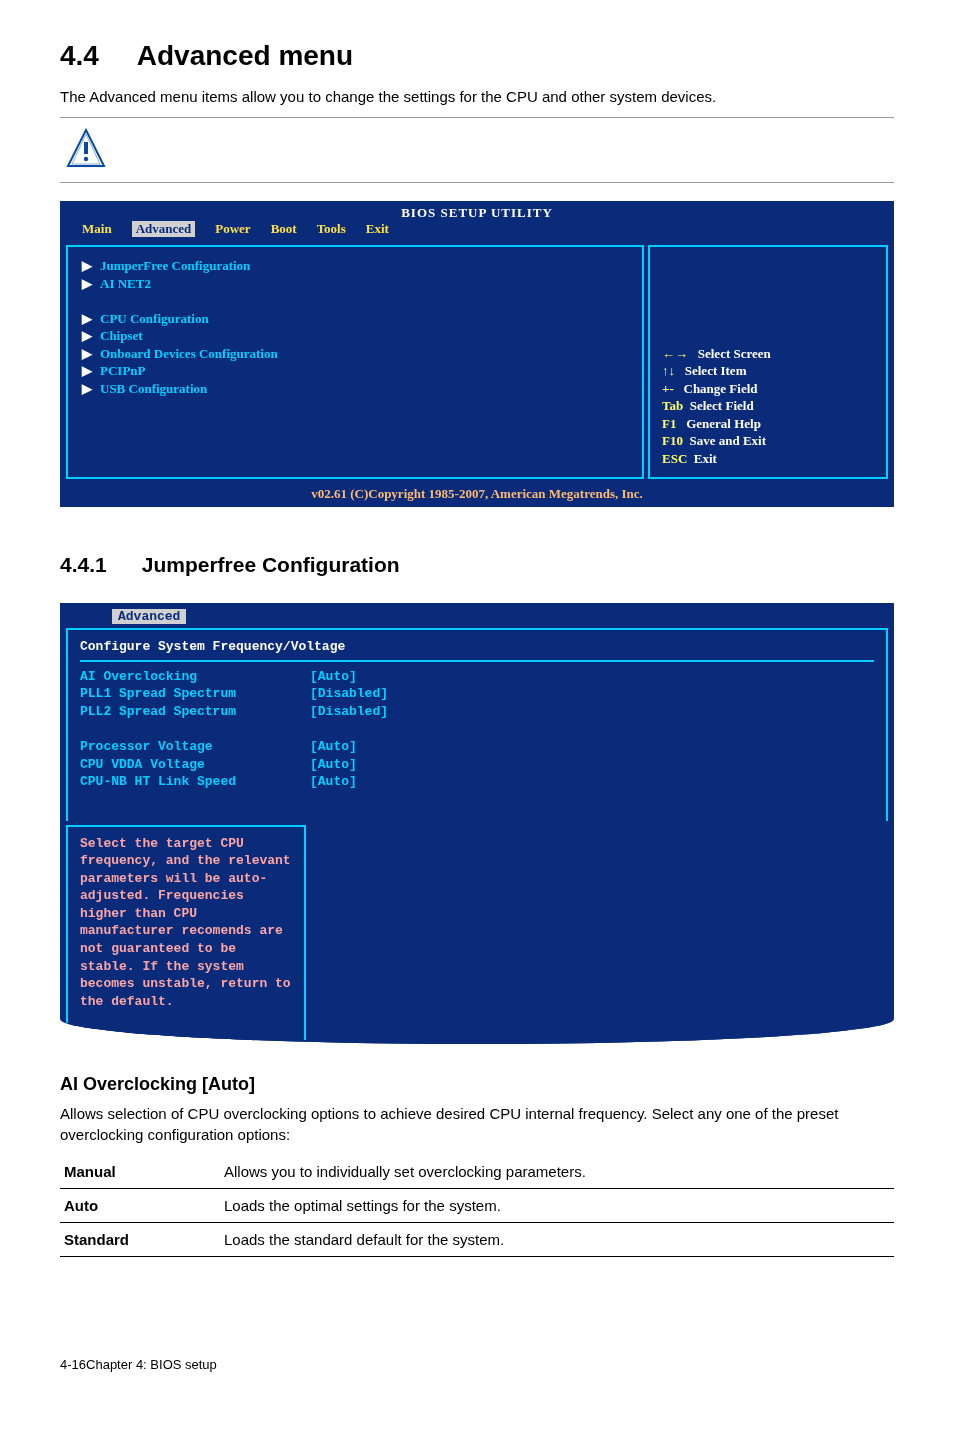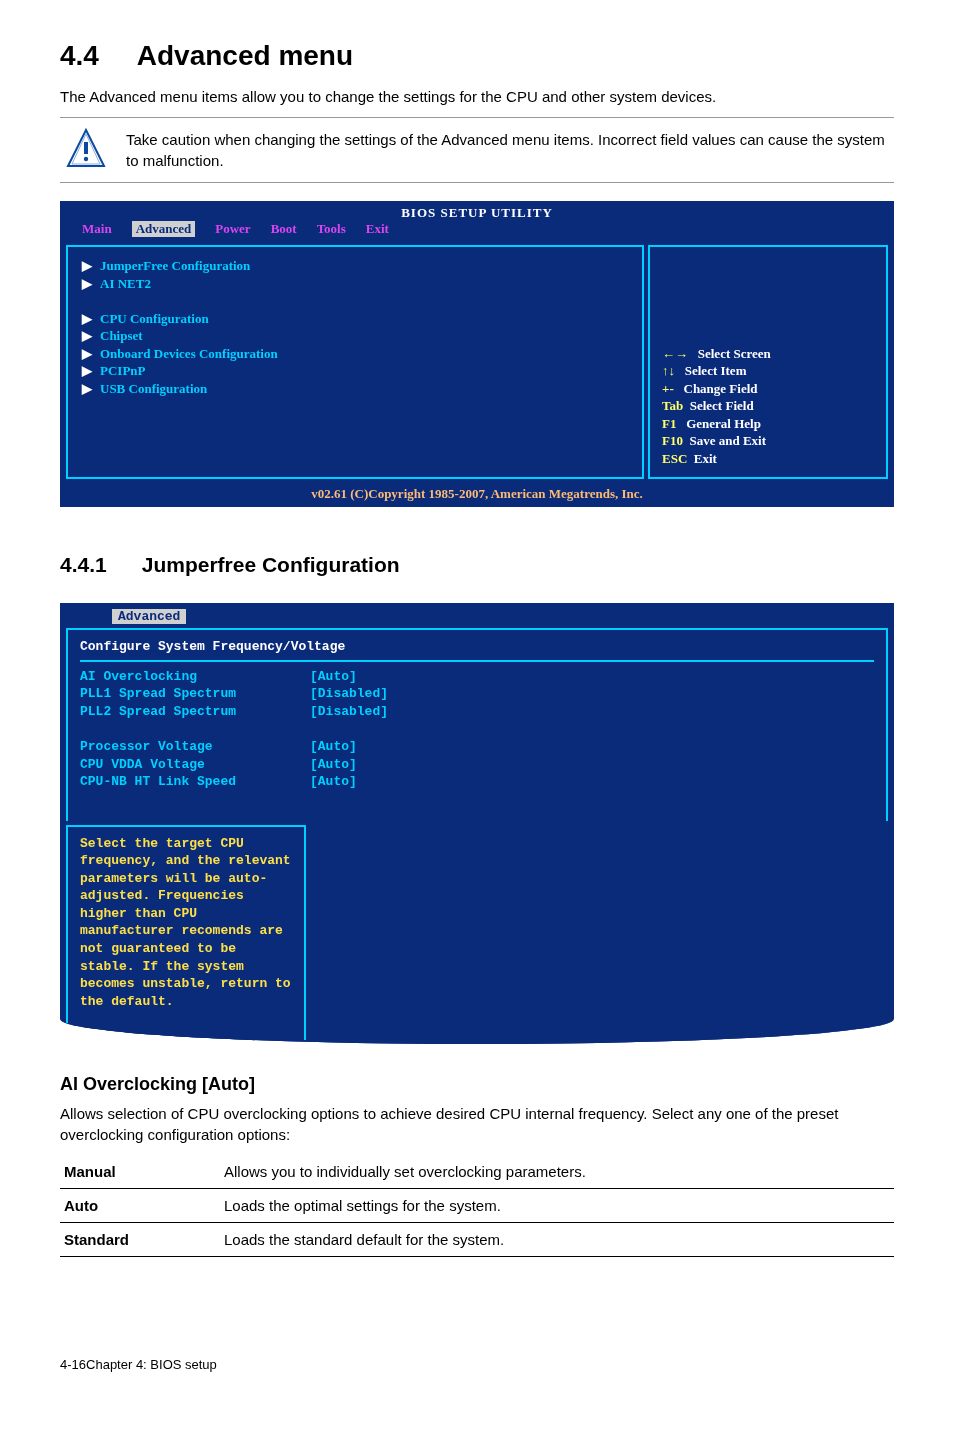--- a/index.html
+++ b/index.html
@@ -57,21 +57,21 @@
     padding: 2px 0 0 0;
     letter-spacing: 1px;
   }
   .bios-tabs {
     display: flex;
     background: #0a2a7a;
     padding: 0 20px 4px 20px;
     gap: 20px;
     font-weight: bold;
   }
-  .bios-tab { color: #d946ef; }
+  .bios-tab { color: #fde047; }
   .bios-tab.active {
     background: #d0d0d0;
     color: #0a2a7a;
     padding: 0 4px;
   }
   .bios-body {
     display: flex;
     background: #0a2a7a;
     padding: 4px;
     gap: 4px;
@@ -166,21 +166,21 @@
     border-bottom: 2px solid #00d0ff;
   }
   .bios2-row { display: flex; }
   .bios2-row .lab { width: 230px; }
   .bios2-row .val { }
   .bios2-right {
     width: 240px;
     border: 2px solid #00d0ff;
     border-bottom: none;
     background: #0a2a7a;
-    color: #fde047;
+    color: #fca5a5;
     font-weight: bold;
     padding: 8px 12px 30px 12px;
     line-height: 1.35;
   }
 
   
   .subhead {
     font-size: 18px;
     font-weight: bold;
     margin-bottom: 8px;
@@ -218,21 +218,20 @@
 
 <p class="body-text">The Advanced menu items allow you to change the settings for the CPU and other system devices.</p>
 
 <div class="caution-box">
   <svg class="caution-icon" viewBox="0 0 40 44">
     <polygon points="20,2 38,38 2,38" fill="none" stroke="#0a4aa0" stroke-width="2"></polygon>
     <polygon points="20,6 34,36 6,36" fill="none" stroke="#8aaee0" stroke-width="1"></polygon>
     <rect x="18" y="14" width="4" height="12" fill="#0a4aa0"></rect>
     <circle cx="20" cy="31" r="2.2" fill="#0a4aa0"></circle>
   </svg>
-  <div class="caution-text">Take caution when changing the settings of the Advanced menu items. Incorrect field values can cause the system to malfunction.</div>
 </div>
 
 <div class="bios-box">
   <div class="bios-title">BIOS SETUP UTILITY</div>
   <div class="bios-tabs">
     <span class="bios-tab">Main</span>
     <span class="bios-tab active">Advanced</span>
     <span class="bios-tab">Power</span>
     <span class="bios-tab">Boot</span>
     <span class="bios-tab">Tools</span>

